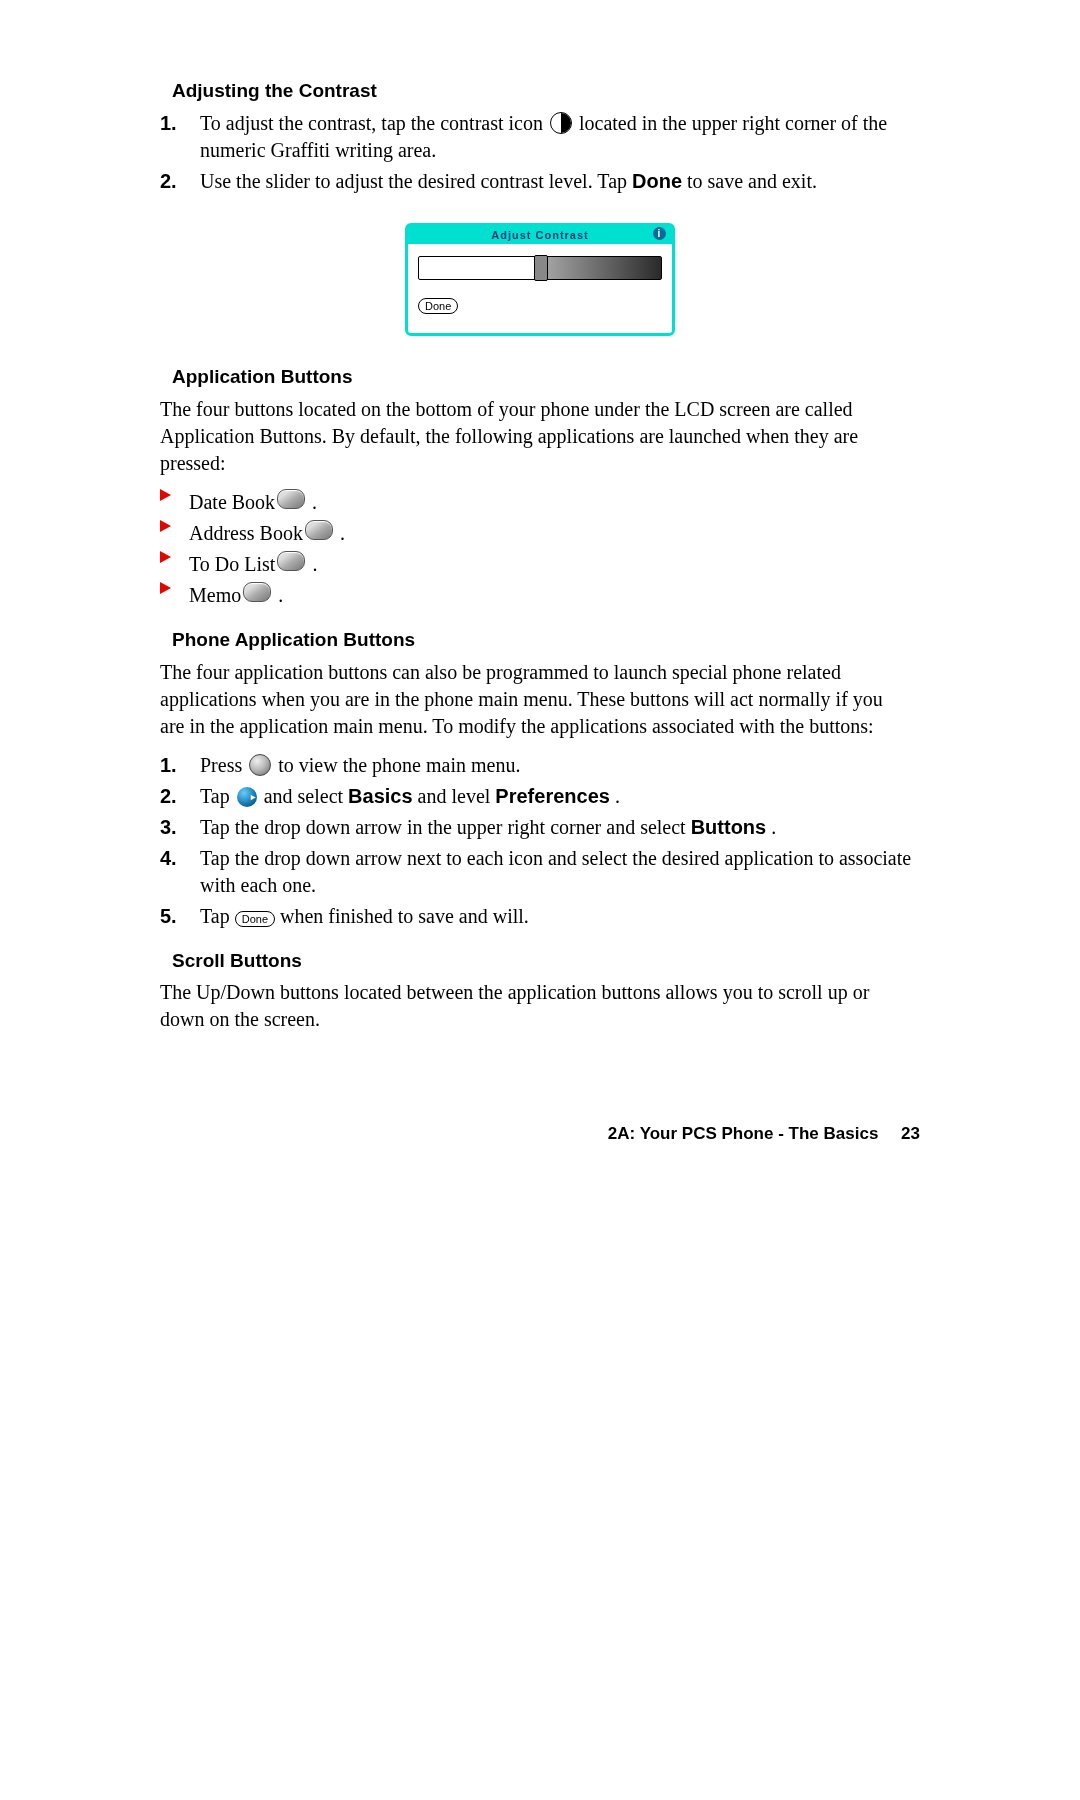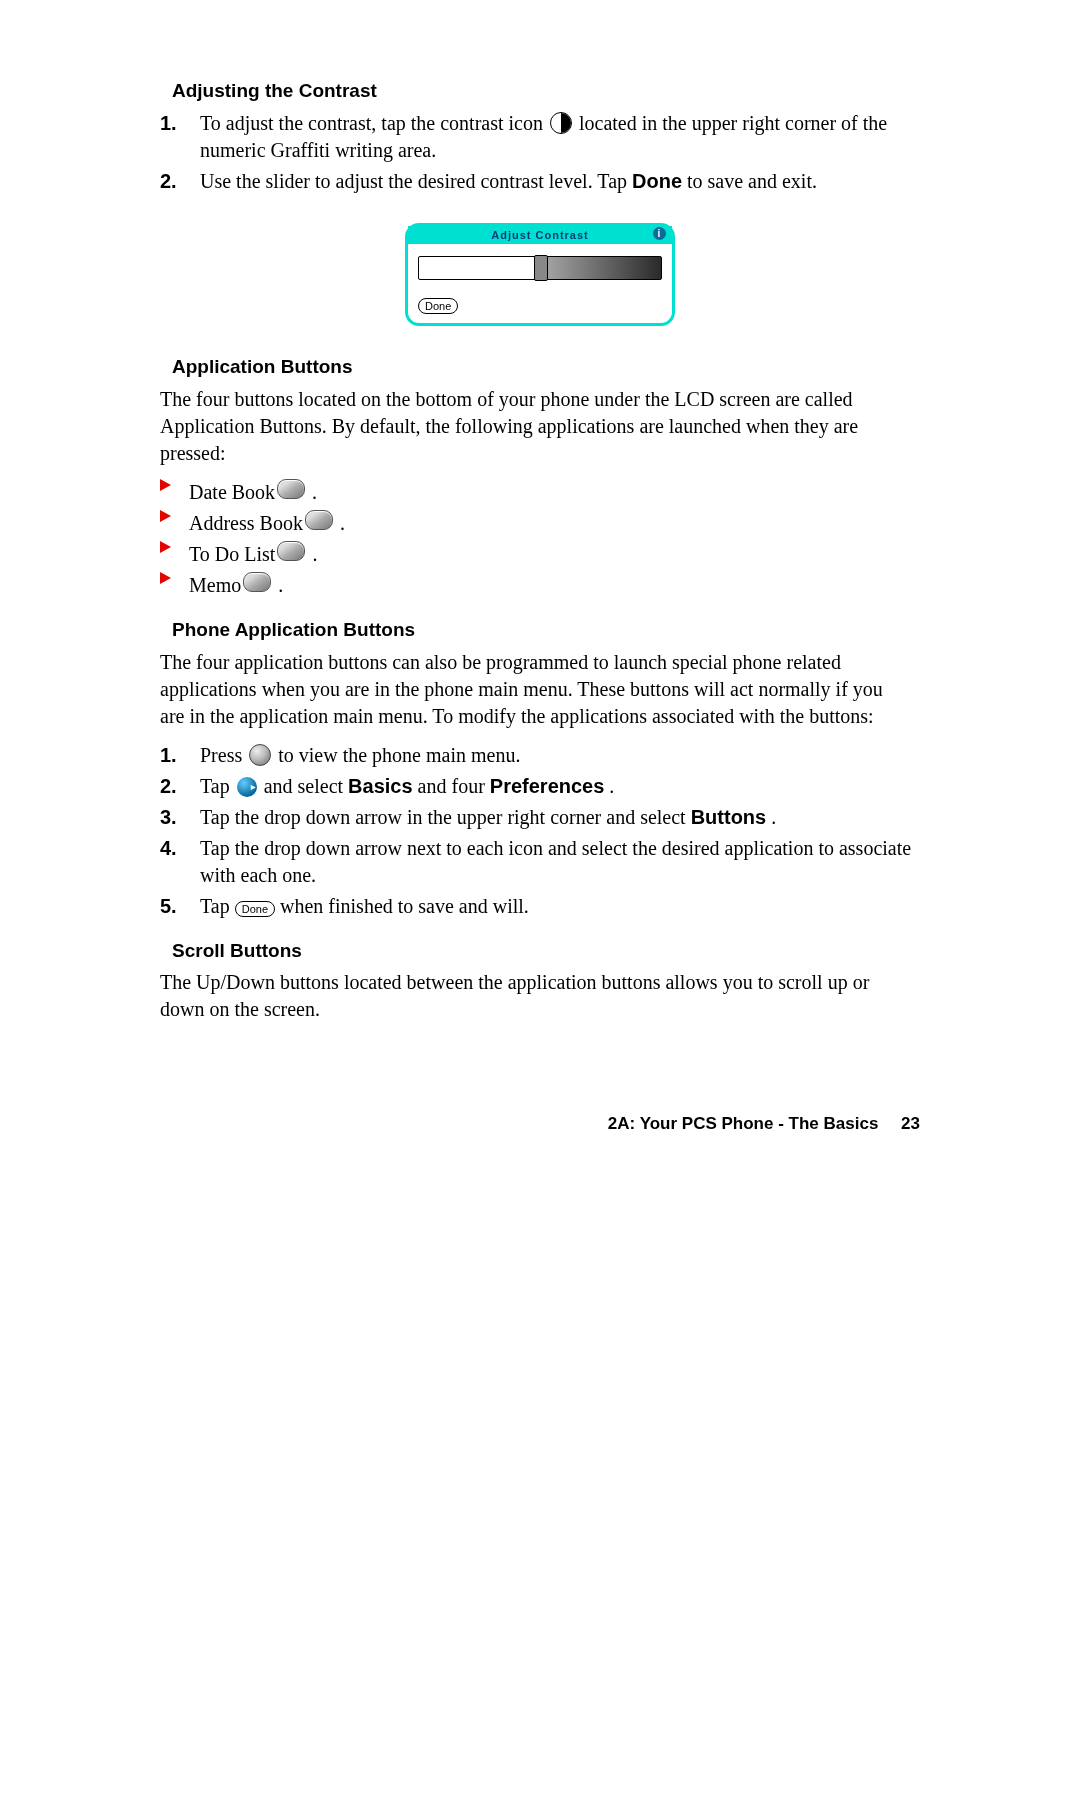--- a/index.html
+++ b/index.html
@@ -100,23 +100,23 @@
     border:1.5px solid #000; border-radius:10px; padding:0 6px; line-height:14px;
     background:#fff;
   }
   
   .figure {
     width: 270px;
     margin: 28px auto;
   }
   .dlg {
     border: 3px solid #00e0d0;
-    border-radius: 14px;
+    border-radius: 6px;
     background: #fff;
-    padding-bottom: 6px;
+    padding-bottom: 16px;
   }
   .dlg-title {
     background: #00e0d0;
     color: #0a3a7a;
     font-family: Arial, sans-serif;
     font-size: 11px;
     font-weight: bold;
     letter-spacing: 1px;
     text-align: center;
     padding: 2px 0;
@@ -224,21 +224,21 @@
       <span> to view the phone main menu.</span>
     </span>
   </li>
   <li>
     <span class="num">2.</span>
     <span class="body">
       <span>Tap </span>
       <span class="ico ico-menu"></span>
       <span> and select </span>
       <b class="sans">Basics</b>
-      <span> and four </span>
+      <span> and level </span>
       <b class="sans">Preferences</b>
       <span>.</span>
     </span>
   </li>
   <li>
     <span class="num">3.</span>
     <span class="body">
       <span>Tap the drop down arrow in the upper right corner and select </span>
       <b class="sans">Buttons</b>
       <span>.</span>

